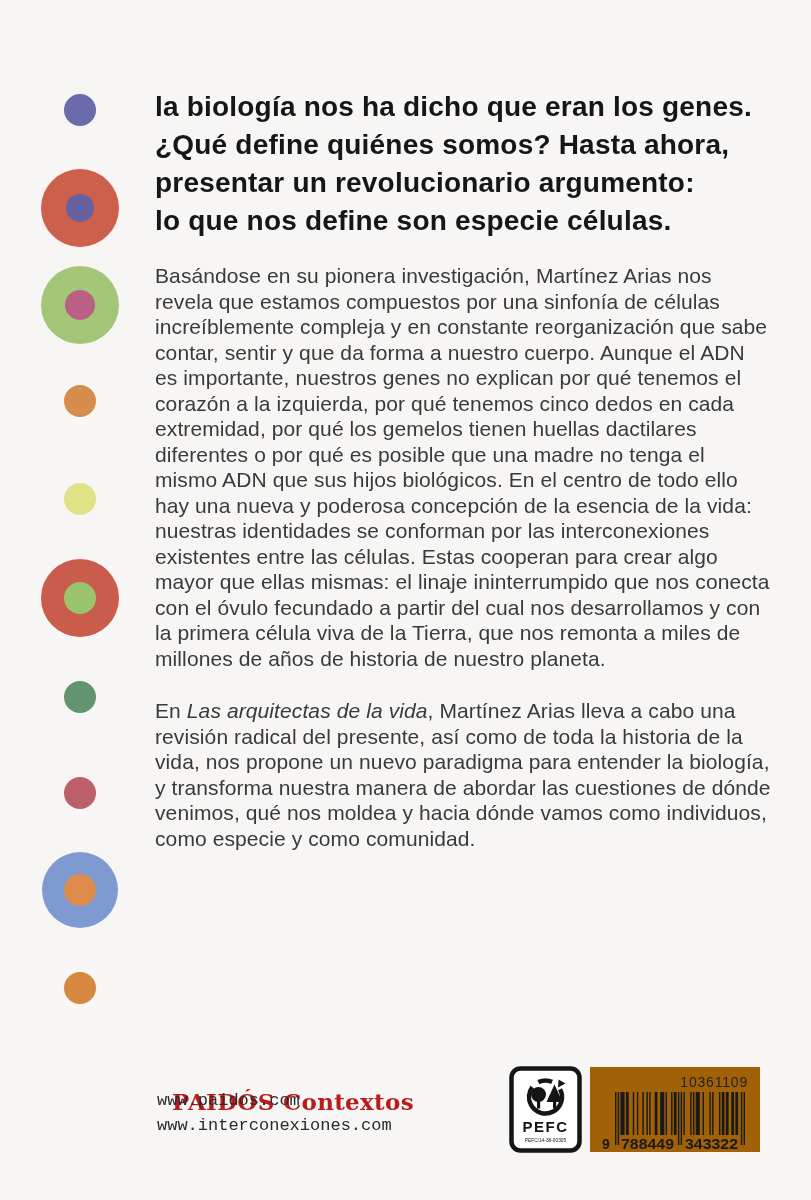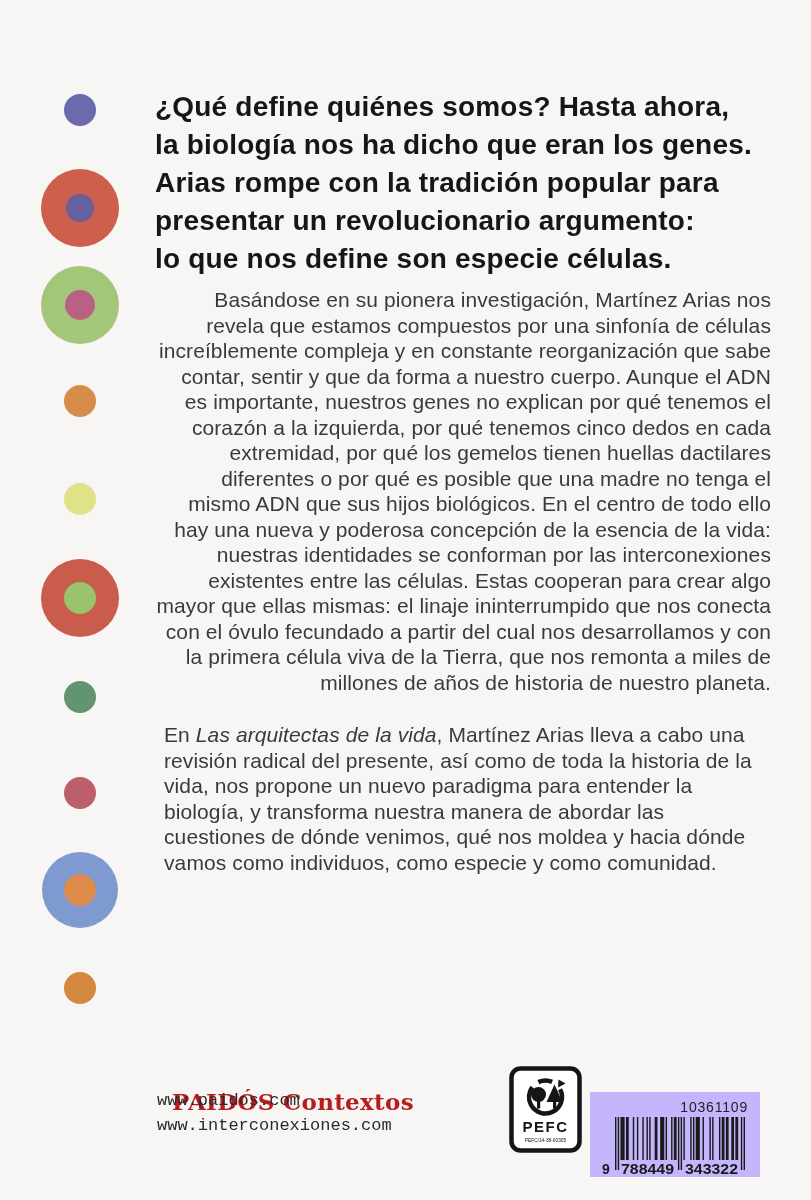--- a/index.html
+++ b/index.html
@@ -10,22 +10,22 @@
     font-family:"Liberation Sans","DejaVu Sans",sans-serif;
   }
   
   .circles { position:absolute; inset:0; pointer-events:none; }
   .circle { position:absolute; border-radius:50%; }
   .circle-inner { position:absolute; left:50%; top:50%; transform:translate(-50%,-50%); border-radius:50%; }
   
   .text-col { position:absolute; left:155px; top:88px; width:616px; }
   .headline { font-weight:700; font-size:28px; line-height:38px; color:#161616; letter-spacing:0.2px; }
   .para { font-size:21px; line-height:25.5px; color:#3a3a3a; letter-spacing:0.1px; }
-  .para1 { margin-top:9px;text-align:right; }
-  .para2 { margin-top:27px;margin-left:9px; }
+  .para1 { margin-top:23px; }
+  .para2 { margin-top:27px; }
   .book-title { font-style:italic; }
   
   .imprint {
     position:absolute; left:172px; top:1088px;
     font-family:"DejaVu Serif","Liberation Serif",serif;
     font-weight:700; font-size:23px; color:#b91c1c; letter-spacing:0.3px;
   }
   .websites {
     position:absolute; left:157px; top:1088px;
     font-family:Liberation Mono, monospace;
@@ -37,21 +37,21 @@
   .pefc .fill { fill:#151515; }
   .pefc-label {
     font-family:"Liberation Sans",sans-serif; font-weight:700; font-size:15px;
     letter-spacing:1.5px; fill:#151515; text-anchor:middle;
   }
   .pefc-cert {
     font-family:"Liberation Sans",sans-serif; font-size:4.8px;
     fill:#151515; text-anchor:middle;
   }
   
-  .barcode-box { position:absolute; left:590px; top:1092px; width:170px; height:85px; background:#c4b5fd;text-align:center; }
+  .barcode-box { position:absolute; left:590px; top:1067px; width:170px; height:85px; background:#a16207;text-align:center; }
   .bc-code {
     position:absolute; top:7px; right:12px;
     font-size:14px; letter-spacing:0.8px; color:#222222;
   }
   .bc-svg { position:absolute; left:12px; top:25px; width:148px; height:58px; }
   .bc-svg rect { fill:#1a1a1a; }
   .bc-digit { font-family:"Liberation Sans",sans-serif; font-weight:700; font-size:14px; fill:#1a1a1a; }
 </style>
 </head>
 <body>
@@ -74,23 +74,22 @@
       <div class="circle" style="left: 64px; top: 681px; height: 32px; width: 32px; background: rgb(97, 148, 111);"></div>
       <div class="circle" style="left: 64px; top: 777px; height: 32px; width: 32px; background: rgb(189, 95, 105);"></div>
       <div class="circle" style="left: 42px; top: 852px; height: 76px; width: 76px; background: rgb(127, 154, 208);">
         <div class="circle-inner" style="height: 32px; width: 32px; background: rgb(221, 140, 76);"></div>
       </div>
       <div class="circle" style="left: 64px; top: 972px; height: 32px; width: 32px; background: rgb(214, 136, 63);"></div>
     </div>
 
   <div class="text-col">
     <div class="headline">
+      <div>la biología nos ha dicho que eran los genes.</div>
       <div>¿Qué define quiénes somos? Hasta ahora,</div>
-      <div>la biología nos ha dicho que eran los genes.</div>
-      <div>Arias rompe con la tradición popular para</div>
       <div>presentar un revolucionario argumento:</div>
       <div>lo que nos define son especie células.</div>
     </div>
     <p class="para para1">Basándose en su pionera investigación, Martínez Arias nos revela que estamos compuestos por una sinfonía de células increíblemente compleja y en constante reorganización que sabe contar, sentir y que da forma a nuestro cuerpo. Aunque el ADN es importante, nuestros genes no explican por qué tenemos el corazón a la izquierda, por qué tenemos cinco dedos en cada extremidad, por qué los gemelos tienen huellas dactilares diferentes o por qué es posible que una madre no tenga el mismo ADN que sus hijos biológicos. En el centro de todo ello hay una nueva y poderosa concepción de la esencia de la vida: nuestras identidades se conforman por las interconexiones existentes entre las células. Estas cooperan para crear algo mayor que ellas mismas: el linaje ininterrumpido que nos conecta con el óvulo fecundado a partir del cual nos desarrollamos y con la primera célula viva de la Tierra, que nos remonta a miles de millones de años de historia de nuestro planeta.</p>
     <p class="para para2"><span>En </span><span class="book-title">Las arquitectas de la vida</span><span>, Martínez Arias lleva a cabo una revisión radical del presente, así como de toda la historia de la vida, nos propone un nuevo paradigma para entender la biología, y transforma nuestra manera de abordar las cuestiones de dónde venimos, qué nos moldea y hacia dónde vamos como individuos, como especie y como comunidad.</span></p>
   </div>
 
   <div class="imprint">PAIDÓS Contextos</div>
 
   <div class="websites">

